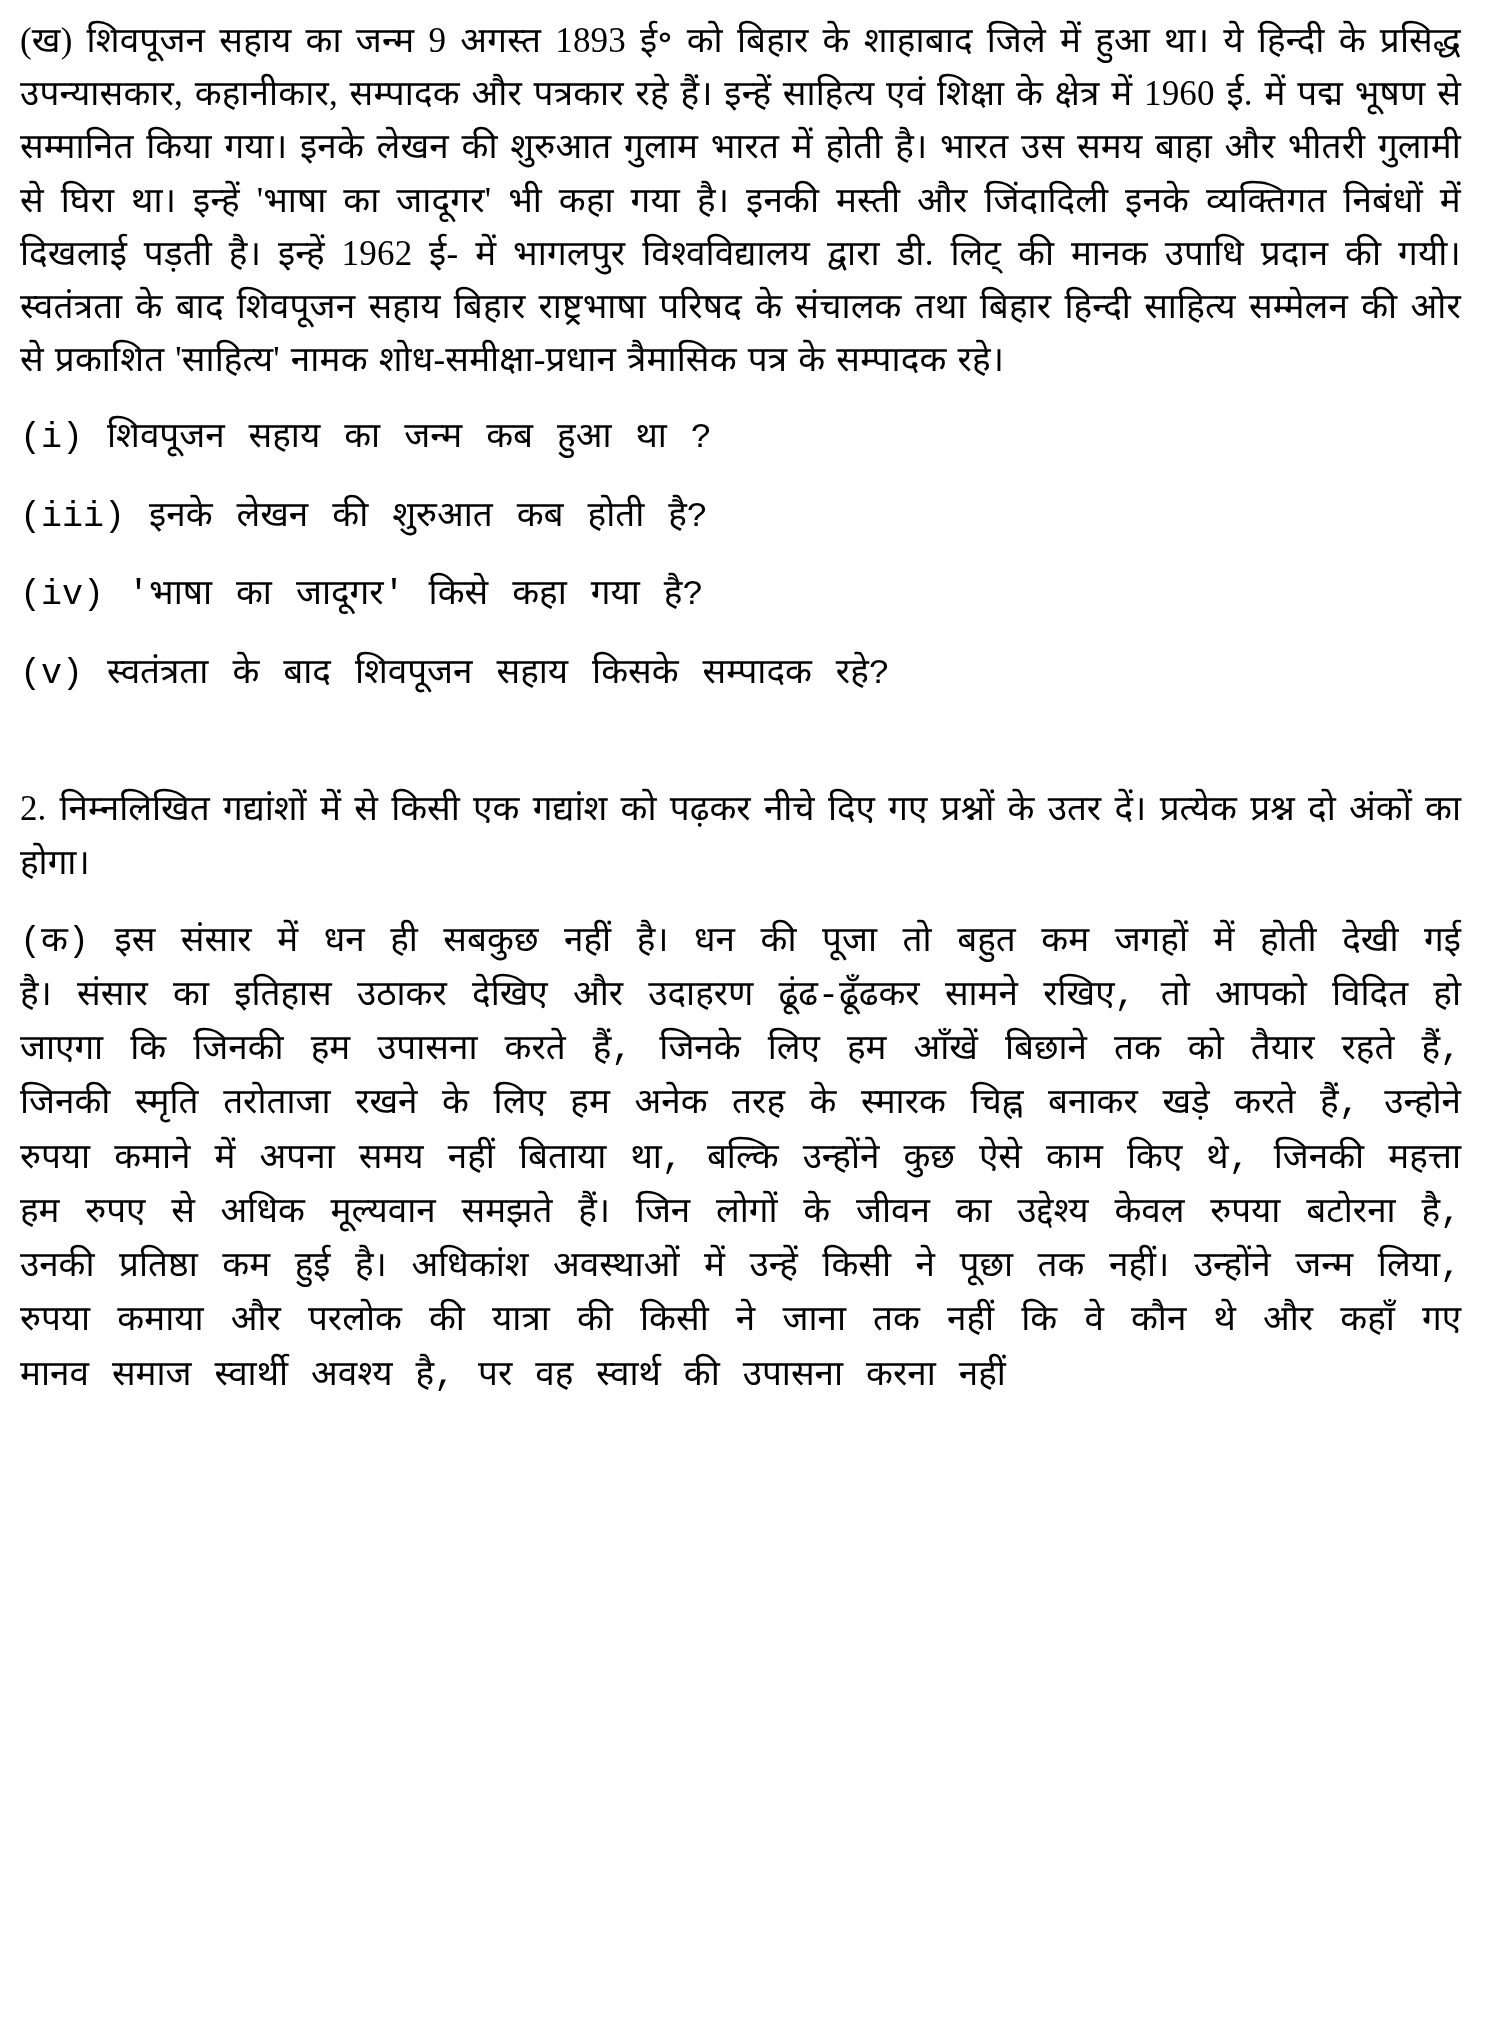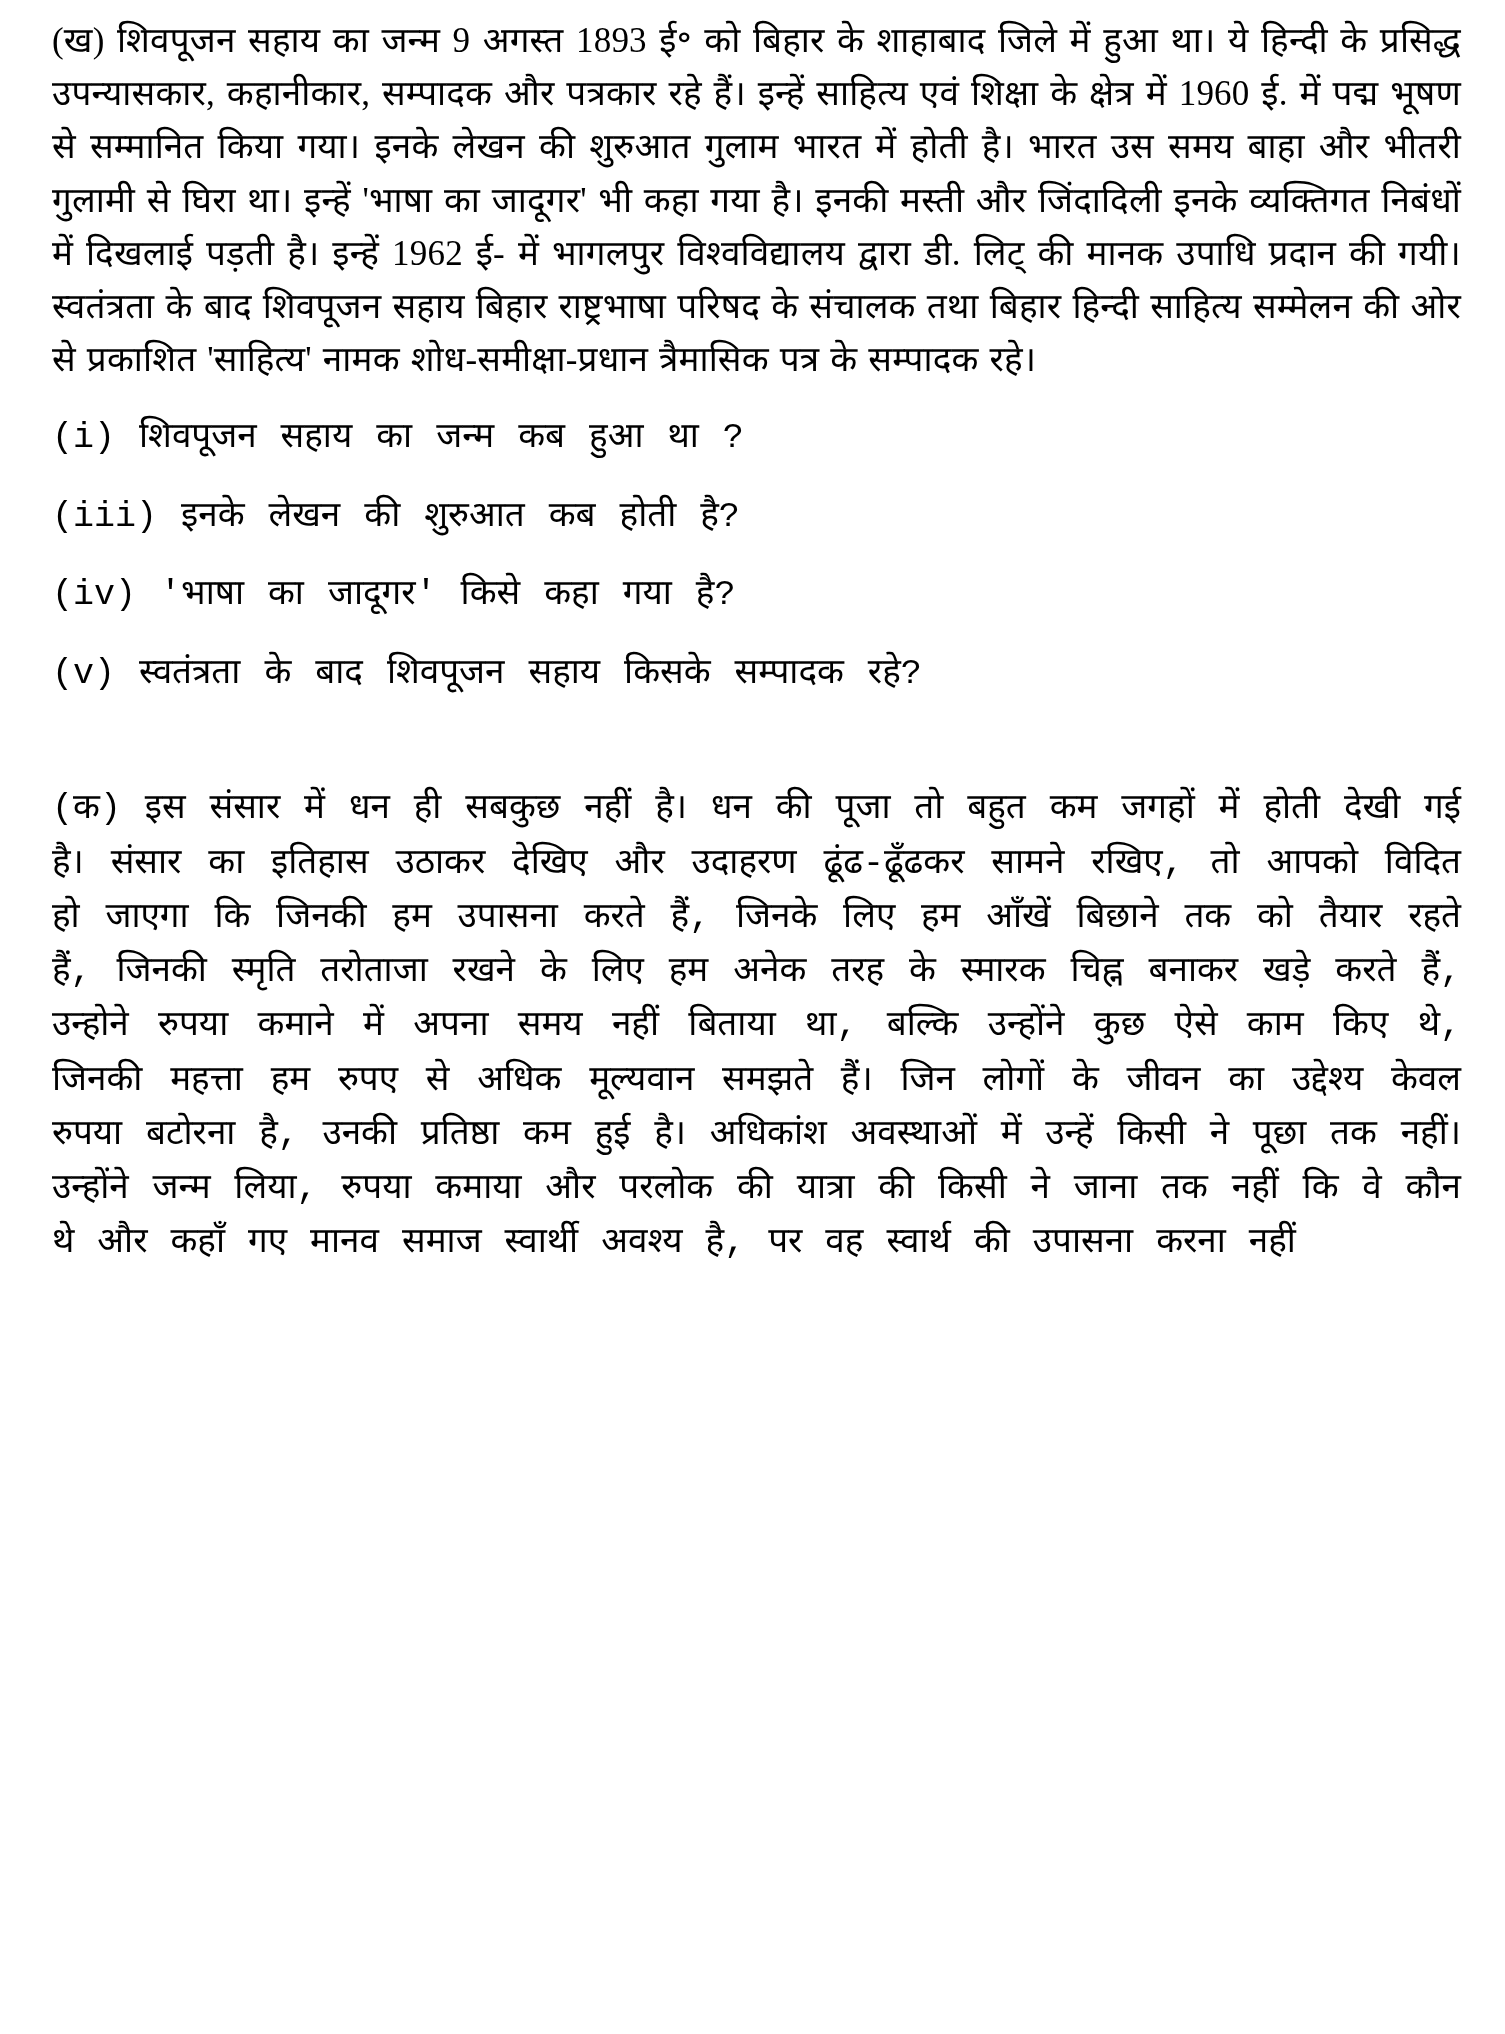--- a/index.html
+++ b/index.html
@@ -10,21 +10,21 @@
   body {
     width: 1505px;
     min-height: 2034px;
     font-family: "Liberation Serif", "DejaVu Serif", serif;
     color: #000000;
   }
   .page {
     width: 1505px;
     min-height: 2034px;
     box-sizing: border-box;
-    padding: 14px 44px 20px 52px;
+    padding: 14px 44px 20px 20px;
   }
   .para {
     font-size: 35px;
     line-height: 1.52;
     text-align: justify;
     text-justify: inter-word;
     margin: 0 0 26px 0;
     letter-spacing: 0.2px;
     word-spacing: 2px;
   }
@@ -62,16 +62,17 @@
 
   <p class="para">(ख) शिवपूजन सहाय का जन्म 9 अगस्त 1893 ई॰ को बिहार के शाहाबाद जिले में हुआ था। ये हिन्दी के प्रसिद्ध उपन्यासकार, कहानीकार, सम्पादक और पत्रकार रहे हैं। इन्हें साहित्य एवं शिक्षा के क्षेत्र में 1960 ई. में पद्म भूषण से सम्मानित किया गया। इनके लेखन की शुरुआत गुलाम भारत में होती है। भारत उस समय बाहा और भीतरी गुलामी से घिरा था। इन्हें 'भाषा का जादूगर' भी कहा गया है। इनकी मस्ती और जिंदादिली इनके व्यक्तिगत निबंधों में दिखलाई पड़ती है। इन्हें 1962 ई- में भागलपुर विश्वविद्यालय द्वारा डी. लिट् की मानक उपाधि प्रदान की गयी। स्वतंत्रता के बाद शिवपूजन सहाय बिहार राष्ट्रभाषा परिषद के संचालक तथा बिहार हिन्दी साहित्य सम्मेलन की ओर से प्रकाशित 'साहित्य' नामक शोध-समीक्षा-प्रधान त्रैमासिक पत्र के सम्पादक रहे।</p>
 
   <p class="qline">(i) शिवपूजन सहाय का जन्म कब हुआ था ?</p>
   <p class="qline">(iii) इनके लेखन की शुरुआत कब होती है?</p>
   <p class="qline">(iv) 'भाषा का जादूगर' किसे कहा गया है?</p>
   <p class="qline">(v) स्वतंत्रता के बाद शिवपूजन सहाय किसके सम्पादक रहे?</p>
 
   <div class="gap"></div>
 
+  <p class="section-head">2. निम्नलिखित गद्यांशों में से किसी एक गद्यांश को पढ़कर नीचे दिए गए प्रश्नों के उतर दें। प्रत्येक प्रश्न दो अंकों का होगा।</p>
 
   <p class="body-block">(क) इस संसार में धन ही सबकुछ नहीं है। धन की पूजा तो बहुत कम जगहों में होती देखी गई है। संसार का इतिहास उठाकर देखिए और उदाहरण ढूंढ-ढूँढकर सामने रखिए, तो आपको विदित हो जाएगा कि जिनकी हम उपासना करते हैं, जिनके लिए हम आँखें बिछाने तक को तैयार रहते हैं, जिनकी स्मृति तरोताजा रखने के लिए हम अनेक तरह के स्मारक चिह्न बनाकर खड़े करते हैं, उन्होने रुपया कमाने में अपना समय नहीं बिताया था, बल्कि उन्होंने कुछ ऐसे काम किए थे, जिनकी महत्ता हम रुपए से अधिक मूल्यवान समझते हैं। जिन लोगों के जीवन का उद्देश्य केवल रुपया बटोरना है, उनकी प्रतिष्ठा कम हुई है। अधिकांश अवस्थाओं में उन्हें किसी ने पूछा तक नहीं। उन्होंने जन्म लिया, रुपया कमाया और परलोक की यात्रा की किसी ने जाना तक नहीं कि वे कौन थे और कहाँ गए मानव समाज स्वार्थी अवश्य है, पर वह स्वार्थ की उपासना करना नहीं</p>
 
 </div>
 
 </body></html>

